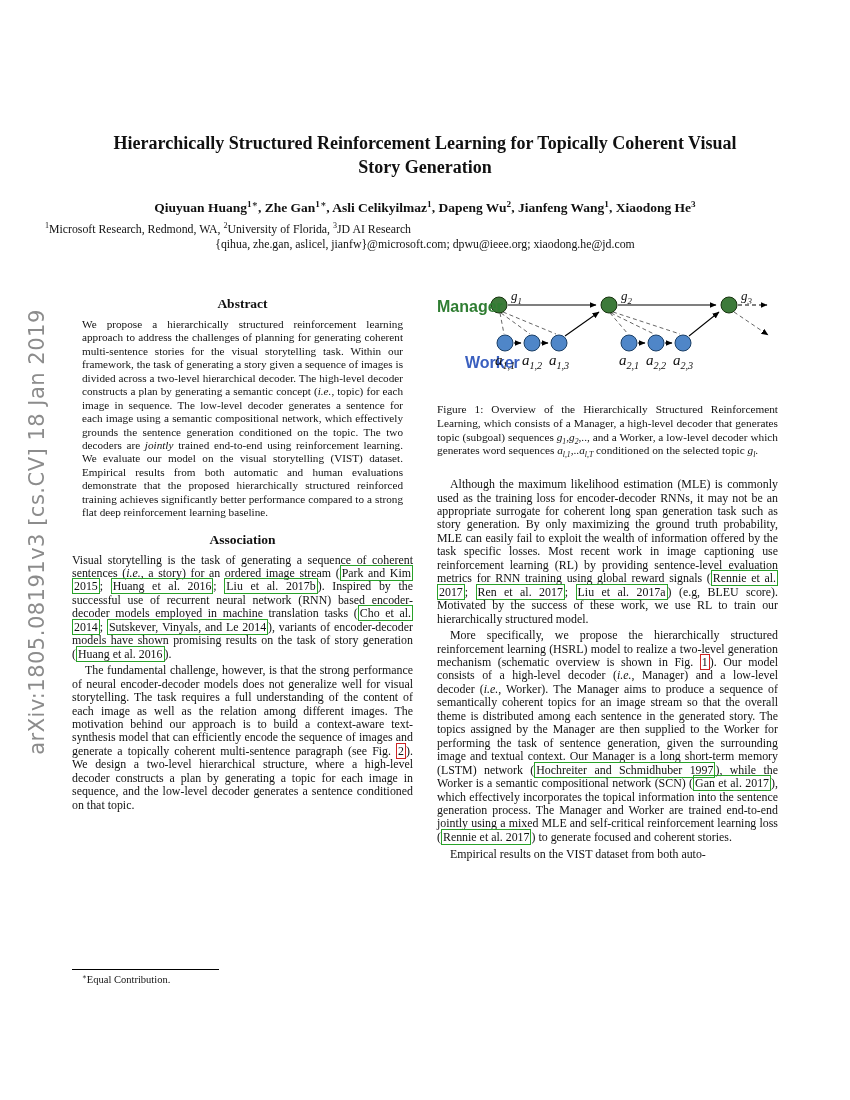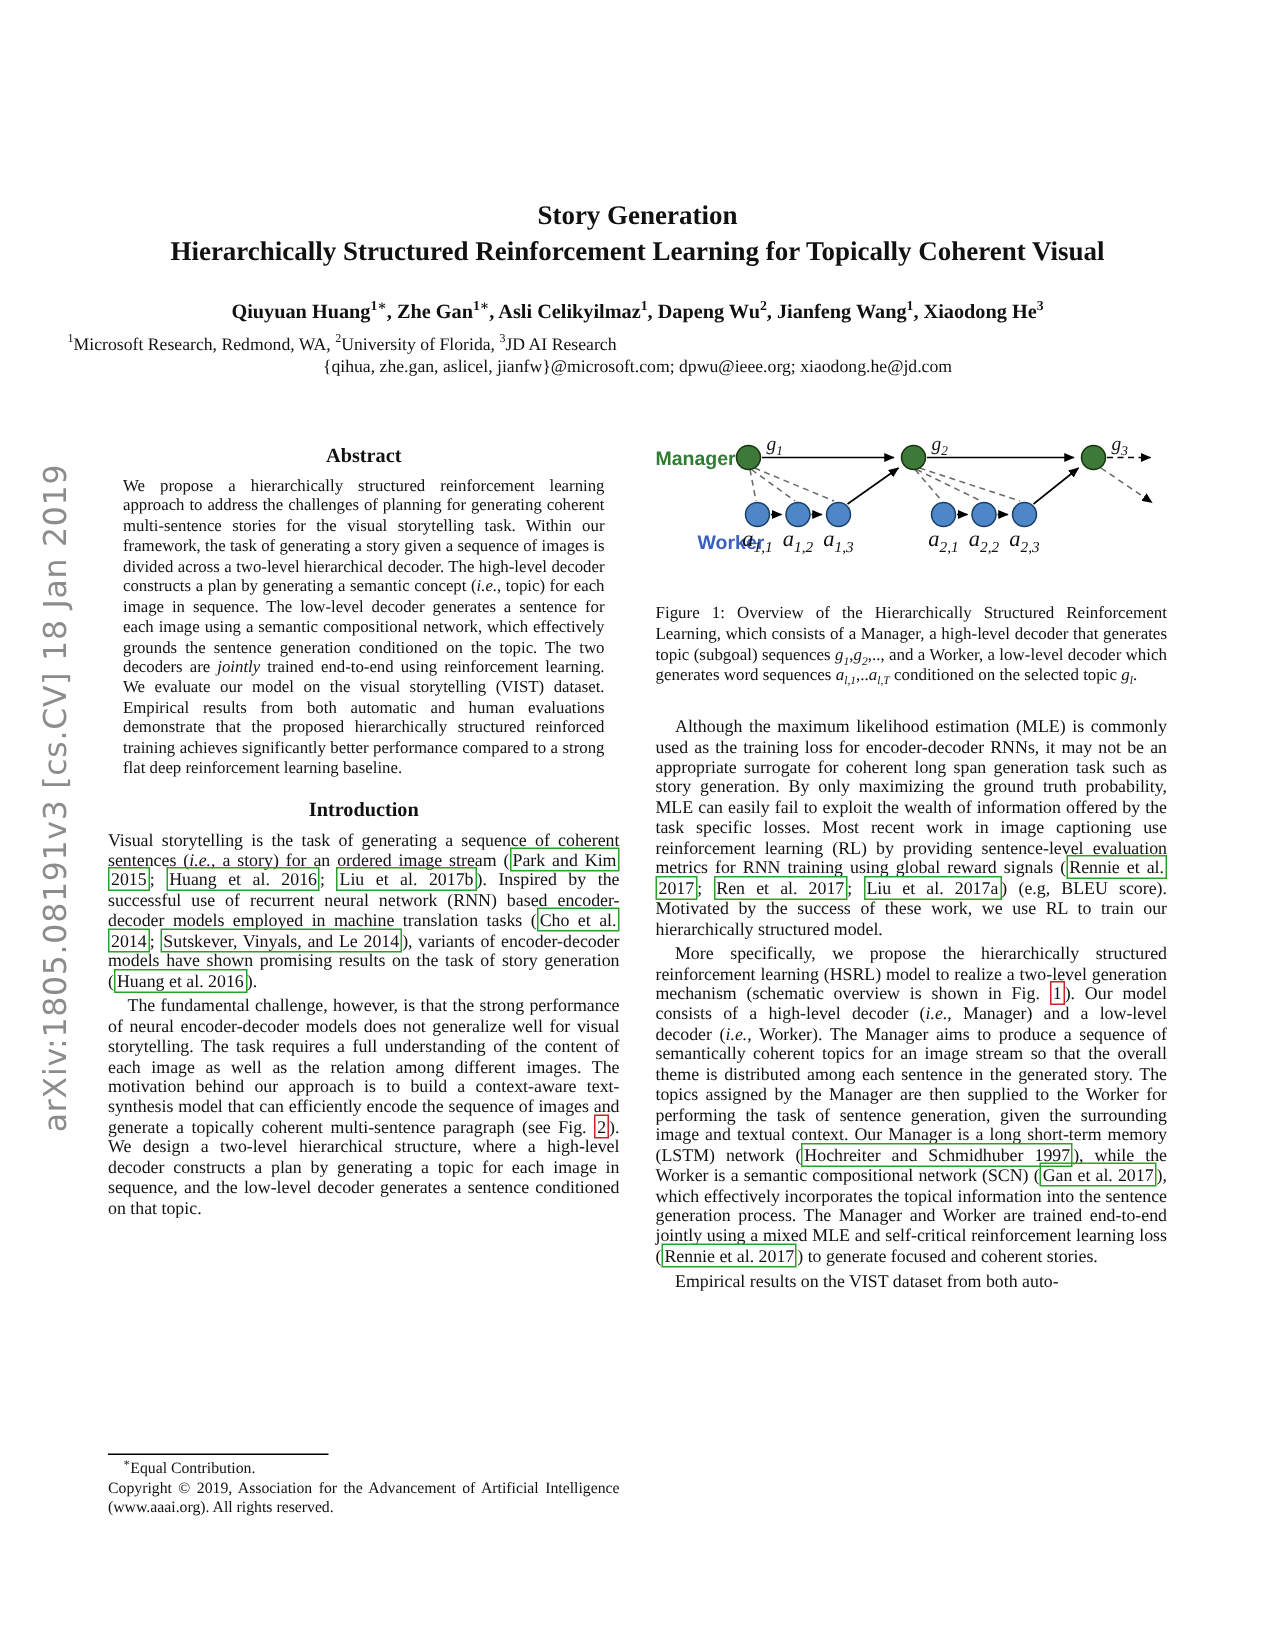--- a/index.html
+++ b/index.html
@@ -49,59 +49,58 @@
   .footnote { position: absolute; left: 72px; top: 941px; width: 341px;
     font-size: 10.5px; line-height: 1.22; text-align: justify; margin-top: 28px; }
   .footnote-rule { width: 147px; border-top: 1px solid #000; margin-bottom: 4px; }
   .fn-first { text-indent: 10px; }
 
   .figure { position: relative; width: 341px; height: 88px; }
   .fig-svg { position: absolute; left: 0; top: 0; }
   .dash { stroke: #666; stroke-width: 1; stroke-dasharray: 4 3; fill: none; }
   .solid { stroke: #000; stroke-width: 1.1; fill: none; }
   .fig-label { position: absolute; font-family: "Liberation Sans", sans-serif;
-    font-weight: bold; font-size: 13px; }
+    font-weight: bold; font-size: 16px; }
   .manager-label { left: 0; top: 7px;  color: #2f7d32; }
   .worker-label  { left: 0; top: 63px; color: #3a5fbf; margin-left: 28px; }
   .goal-label { position: absolute; top: -3px; font-size: 13px; }
   .g0 { left: 74px; } .g1 { left: 184px; } .g2 { left: 304px; }
   .action-label { position: absolute; top: 61px; width: 32px; text-align: center; font-size: 15px; }
   .a0 { left: 52px; } .a1 { left: 79px; } .a2 { left: 106px; }
   .a3 { left: 176px; } .a4 { left: 203px; } .a5 { left: 230px; }
 
   .caption { font-size: 11.3px; line-height: 1.22; text-align: justify; margin: 24px 0 0 0; }
 </style>
 </head>
 <body>
 
 <div class="page">
 
   <div class="watermark">arXiv:1805.08191v3  [cs.CV]  18 Jan 2019</div>
 
   <div class="title">
+    <div>Hierarchically Structured Reinforcement Learning for Topically Coherent Visual</div>
     <div>Story Generation</div>
-    <div>Hierarchically Structured Reinforcement Learning for Topically Coherent Visual</div>
   </div>
 
   <div class="authors">Qiuyuan Huang<sup>1∗</sup>, Zhe Gan<sup>1∗</sup>, Asli Celikyilmaz<sup>1</sup>, Dapeng Wu<sup>2</sup>, Jianfeng Wang<sup>1</sup>, Xiaodong He<sup>3</sup></div>
   <div class="affil"><sup>1</sup>Microsoft Research, Redmond, WA, <sup>2</sup>University of Florida, <sup>3</sup>JD AI Research</div>
   <div class="emails">{qihua, zhe.gan, aslicel, jianfw}@microsoft.com; dpwu@ieee.org; xiaodong.he@jd.com</div>
 
   <div class="col-left">
     <div class="sec-heading">Abstract</div>
     <p class="abstract-body">We propose a hierarchically structured reinforcement learning approach to address the challenges of planning for generating coherent multi-sentence stories for the visual storytelling task. Within our framework, the task of generating a story given a sequence of images is divided across a two-level hierarchical decoder. The high-level decoder constructs a plan by generating a semantic concept (<i>i.e.</i>, topic) for each image in sequence. The low-level decoder generates a sentence for each image using a semantic compositional network, which effectively grounds the sentence generation conditioned on the topic. The two decoders are <i>jointly</i> trained end-to-end using reinforcement learning. We evaluate our model on the visual storytelling (VIST) dataset. Empirical results from both automatic and human evaluations demonstrate that the proposed hierarchically structured reinforced training achieves significantly better performance compared to a strong flat deep reinforcement learning baseline.</p>
-    <div class="sec-heading intro-heading">Introduction</div>
+    <div class="sec-heading intro-heading">Association</div>
     <p class="body">Visual storytelling is the task of generating a sequence of coherent sentences (<i>i.e.</i>, a story) for an ordered image stream (<span class="cite">Park and Kim 2015</span>; <span class="cite">Huang et al. 2016</span>; <span class="cite">Liu et al. 2017b</span>). Inspired by the successful use of recurrent neural network (RNN) based encoder-decoder models employed in machine translation tasks (<span class="cite">Cho et al. 2014</span>; <span class="cite">Sutskever, Vinyals, and Le 2014</span>), variants of encoder-decoder models have shown promising results on the task of story generation (<span class="cite">Huang et al. 2016</span>).</p>
     <p class="body indent">The fundamental challenge, however, is that the strong performance of neural encoder-decoder models does not generalize well for visual storytelling. The task requires a full understanding of the content of each image as well as the relation among different images. The motivation behind our approach is to build a context-aware text-synthesis model that can efficiently encode the sequence of images and generate a topically coherent multi-sentence paragraph (see Fig. <span class="ref">2</span>). We design a two-level hierarchical structure, where a high-level decoder constructs a plan by generating a topic for each image in sequence, and the low-level decoder generates a sentence conditioned on that topic.</p>
   </div>
 
   <div class="footnote">
     <div class="footnote-rule"></div>
     <div class="fn-first"><sup>∗</sup>Equal Contribution.</div>
-    <div>Copyright © 2019, Association for the Advancement of Artificial Intelligence (www.aaai.org). All rights reserved.</div>
   </div>
 
   <div class="col-right">
 
     <div class="figure">
       <svg class="fig-svg" width="341" height="88" viewBox="0 0 341 88">
         <defs>
           <marker id="ah" markerWidth="9" markerHeight="9" refX="6.5" refY="3" orient="auto" markerUnits="userSpaceOnUse">
             <path d="M0,0 L7,3 L0,6 z" fill="#000"></path>
           </marker>

